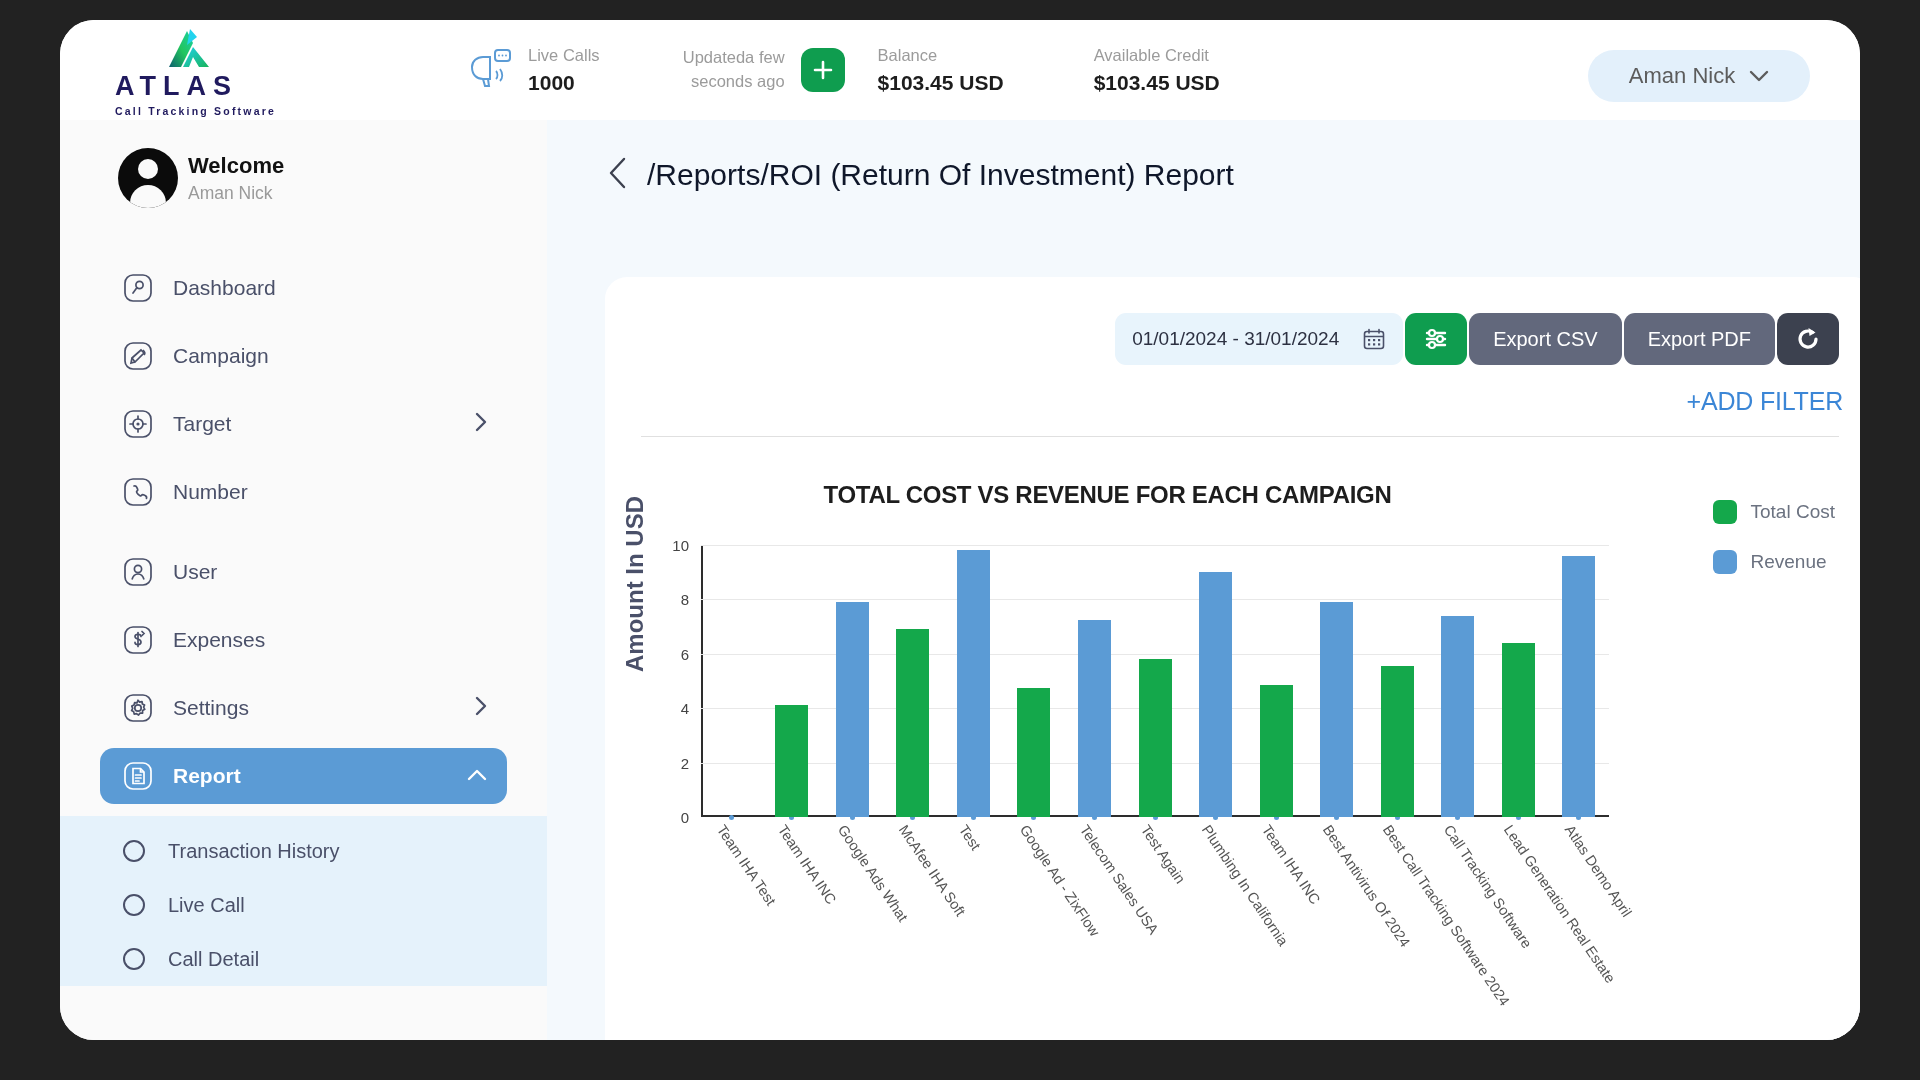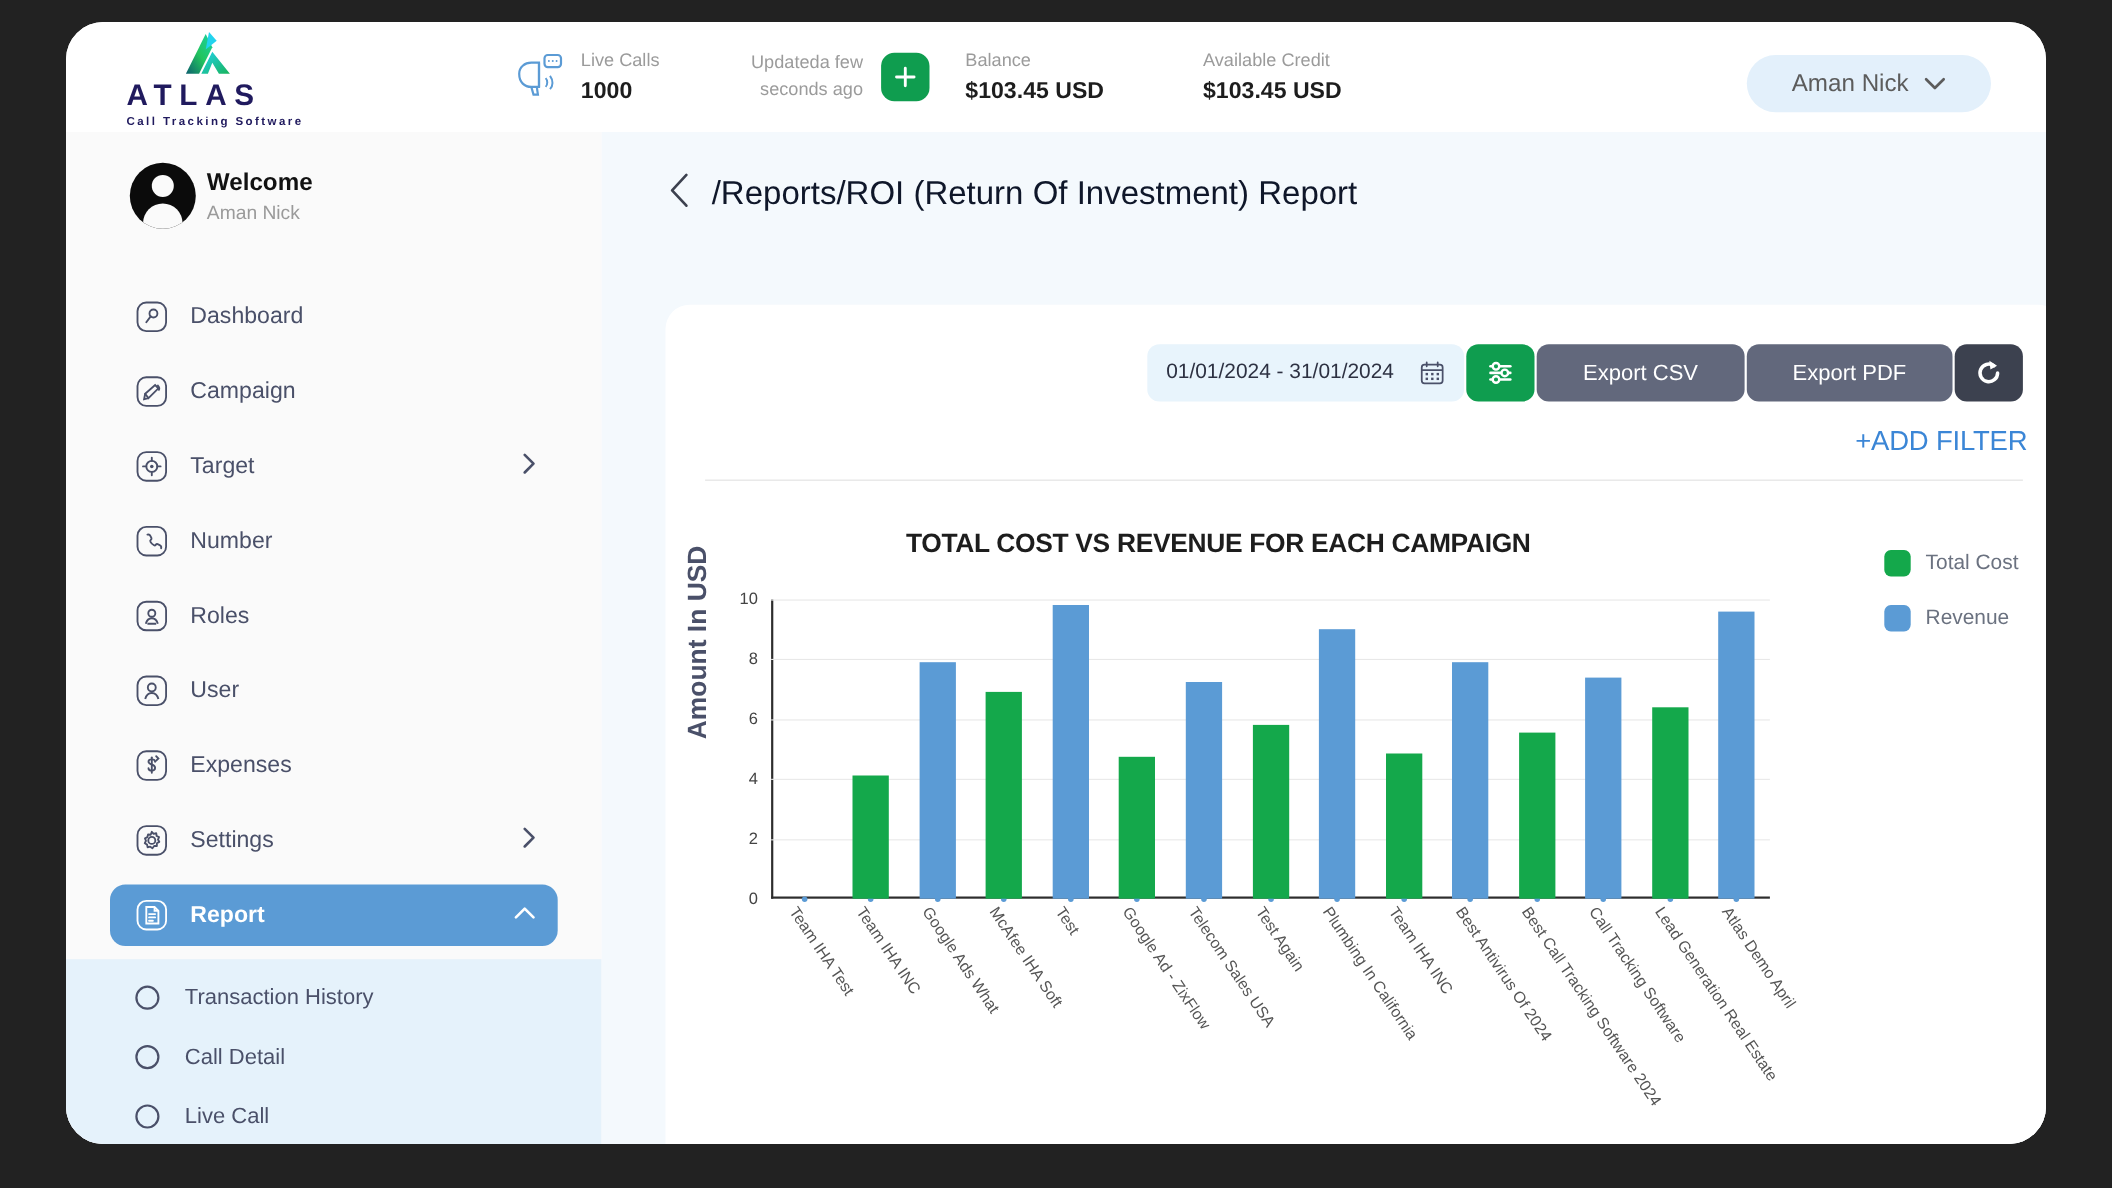--- a/index.html
+++ b/index.html
@@ -125,21 +125,21 @@
   }
   .daterange span { font-size:19px; color:#2d3142; }
   .icon-btn {
     width:62px; height:52px; border-radius:11px; display:flex;
     align-items:center; justify-content:center; border:none; cursor:pointer;
   }
   .btn-green { background:#0f9d4f; }
   .btn-dark { background:#3c414f; }
   .btn-text {
     height:52px; border-radius:11px; background:#62687c; color:#fff;
-    font-size:20px; padding:0 42px; border:none; cursor:pointer;
+    font-size:20px; padding:0 24px; border:none; cursor:pointer;
     font-family:"Liberation Sans", sans-serif;
   }
   .addfilter {
     text-align:right; padding:22px 32px 0 0;
   }
   .addfilter a {
     font-size:25px; color:#3b86d6; text-decoration:none; cursor:pointer;
     letter-spacing:-0.2px;
   }
   .divider { height:1px; background:#e0e0e0; margin:20px 36px 0 36px; }
@@ -307,29 +307,20 @@
         </div>
         <div class="nav-spacer"></div>
         <div class="nav-item">
           <span class="ico"><svg width="30" height="30" viewBox="0 0 30 30">
               <rect x="2" y="2" width="26" height="26" rx="8" fill="none" stroke="#4a5069" stroke-width="1.7"></rect>
               <path d="M11 9 C11 9 13 8.5 13.8 10.3 L14.7 12.3 C15 13 14.5 13.6 14 14 C13.5 14.4 13.4 14.9 13.8 15.6 C14.5 16.9 15.6 18 17 18.7 C17.6 19 18.1 18.9 18.5 18.4 C18.9 17.9 19.6 17.4 20.3 17.7 L22.2 18.6 C24 19.4 23.5 21.4 23.5 21.4" fill="none" stroke="#4a5069" stroke-width="1.7" stroke-linecap="round"></path>
             </svg></span>
           <span class="lbl">Number</span>
         </div>
         <div class="nav-spacer"></div>
-        <div class="nav-item">
-          <span class="ico"><svg width="30" height="30" viewBox="0 0 30 30">
-              <rect x="2" y="2" width="26" height="26" rx="8" fill="none" stroke="#4a5069" stroke-width="1.7"></rect>
-              <circle cx="15" cy="12.5" r="3.2" fill="none" stroke="#4a5069" stroke-width="1.7"></circle>
-              <path d="M9.5 22 C10.5 18.5 13 17 15 17 C17 17 19.5 18.5 20.5 22" fill="none" stroke="#4a5069" stroke-width="1.7"></path>
-              <path d="M11 22 H19" fill="none" stroke="#4a5069" stroke-width="1.7"></path>
-            </svg></span>
-          <span class="lbl">Roles</span>
-        </div>
         <div class="nav-spacer"></div>
         <div class="nav-item">
           <span class="ico"><svg width="30" height="30" viewBox="0 0 30 30">
               <rect x="2" y="2" width="26" height="26" rx="8" fill="none" stroke="#4a5069" stroke-width="1.7"></rect>
               <circle cx="15" cy="12" r="3.6" fill="none" stroke="#4a5069" stroke-width="1.7"></circle>
               <path d="M9 22.5 C10 18.8 12.5 17 15 17 C17.5 17 20 18.8 21 22.5" fill="none" stroke="#4a5069" stroke-width="1.7"></path>
             </svg></span>
           <span class="lbl">User</span>
         </div>
         <div class="nav-spacer"></div>
@@ -369,25 +360,25 @@
         </div>
         <div class="nav-spacer"></div>
       </div>
     <div class="sub-group" id="sub-host">
         <div class="sub-item">
           <span class="sub-radio"></span>
           <span class="sub-label">Transaction History</span>
         </div>
         <div class="sub-item">
           <span class="sub-radio"></span>
-          <span class="sub-label">Call Detail</span>
+          <span class="sub-label">Live Call</span>
         </div>
         <div class="sub-item">
           <span class="sub-radio"></span>
-          <span class="sub-label">Live Call</span>
+          <span class="sub-label">Call Detail</span>
         </div>
       </div>
   </div>
 
   <div class="main">
 
     <div class="page-head">
       <span class="back-chev">
         <svg width="22" height="34" viewBox="0 0 22 34">
           <path d="M17 3 L4 17 L17 31" fill="none" stroke="#3c414f" stroke-width="2.4" stroke-linecap="round" stroke-linejoin="round"></path>

